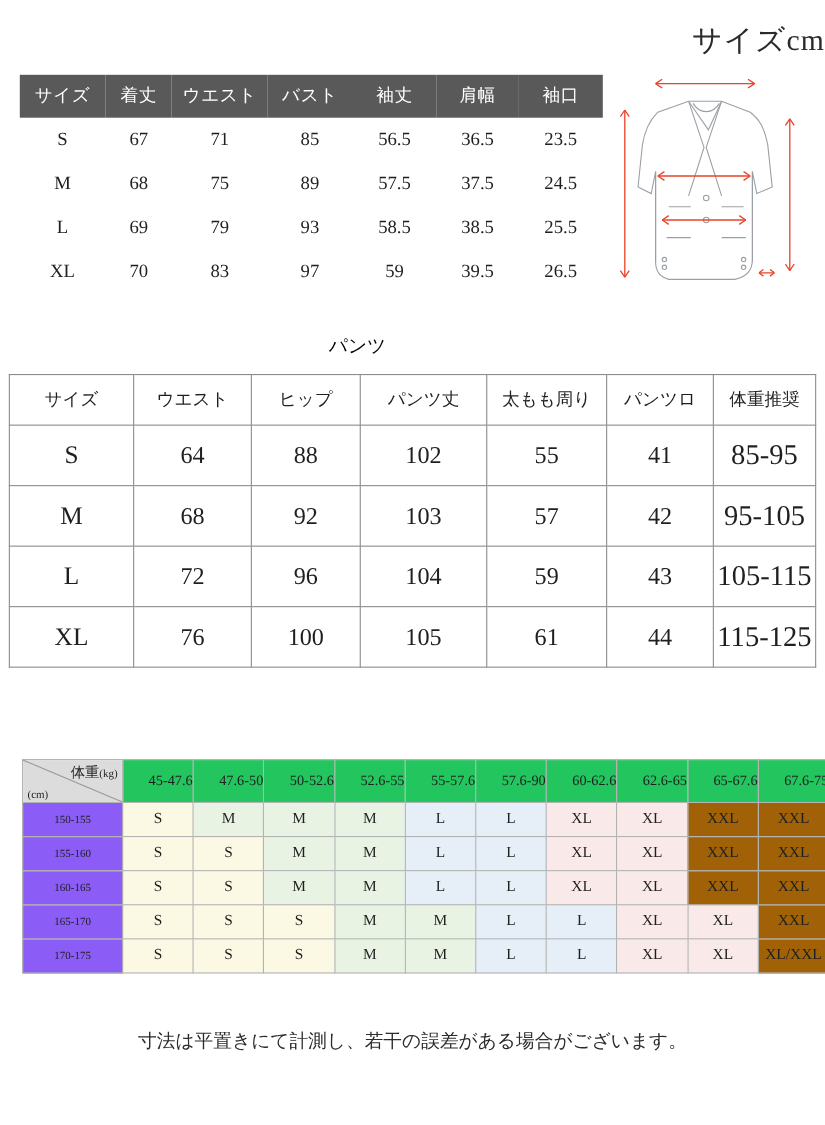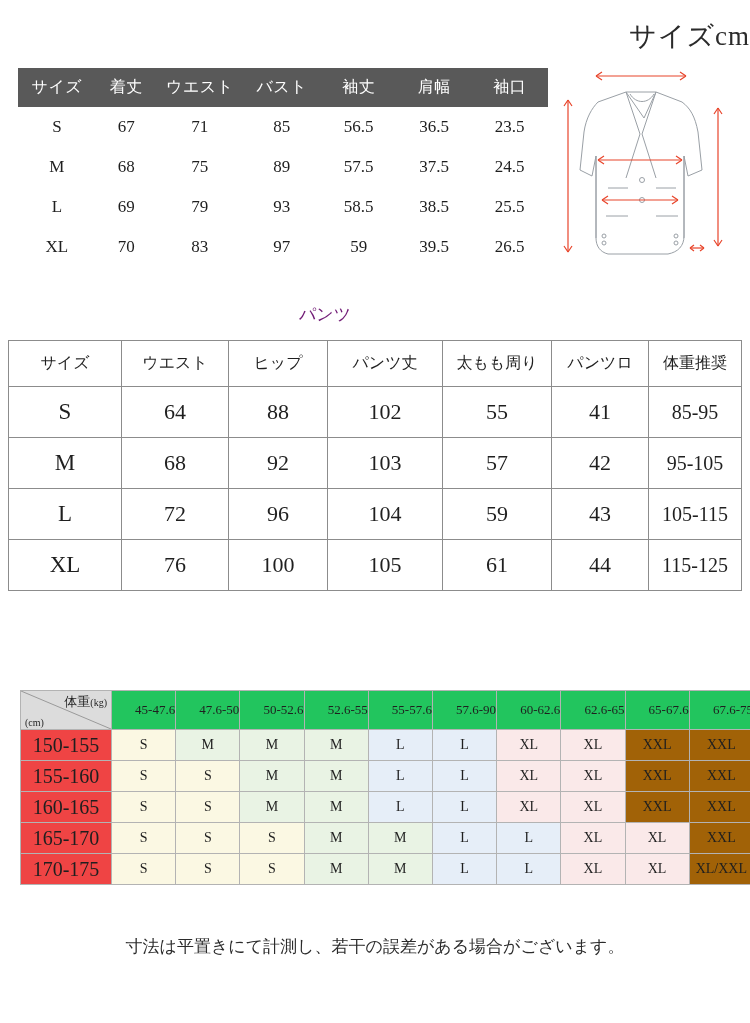--- a/index.html
+++ b/index.html
@@ -73,21 +73,21 @@
 
   
   .pants-heading {
     position: absolute;
     top: 303px;
     left: 0;
     width: 650px;
     text-align: center;
     font-size: 17px;
     font-family: Liberation Serif, serif;
-    color: #701a75;
+    color: #000000;
   }
 
   
   .pants-wrap {
     position: absolute;
     top: 340px;
     left: 8px;
     width: 734px;
   }
   table.pants {
@@ -107,21 +107,21 @@
     padding: 12px 2px;
   }
   table.pants td {
     font-size: 22px;
     padding: 12px 2px;
   }
   table.pants td.sizecell {
     font-size: 23px;
   }
   table.pants td.wrange {
-    font-size: 20px;
+    font-size: 26px;
   }
 
   
   .matrix-wrap {
     position: absolute;
     top: 690px;
     left: 8px;
     width: 610px;
     padding-left: 12px;
   }
@@ -169,22 +169,22 @@
     top: 0; left: 0;
     width: 100%; height: 100%;
   }
   table.matrix th.colhead {
     background: #22c55e;
     font-size: 13px;
     height: 38px;
     text-align: right;
   }
   table.matrix th.rowhead {
-    background: #ef4444;
-    font-size: 20px;
+    background: #8b5cf6;
+    font-size: 10px;
   }
   
   .c-S   { background: #fbf8e3; }
   .c-M   { background: #e9f3e4; }
   .c-L   { background: #e6eef8; }
   .c-XL  { background: #fae9e9; }
   .c-XXL { background: #a16207; }
 
   
   .note {

